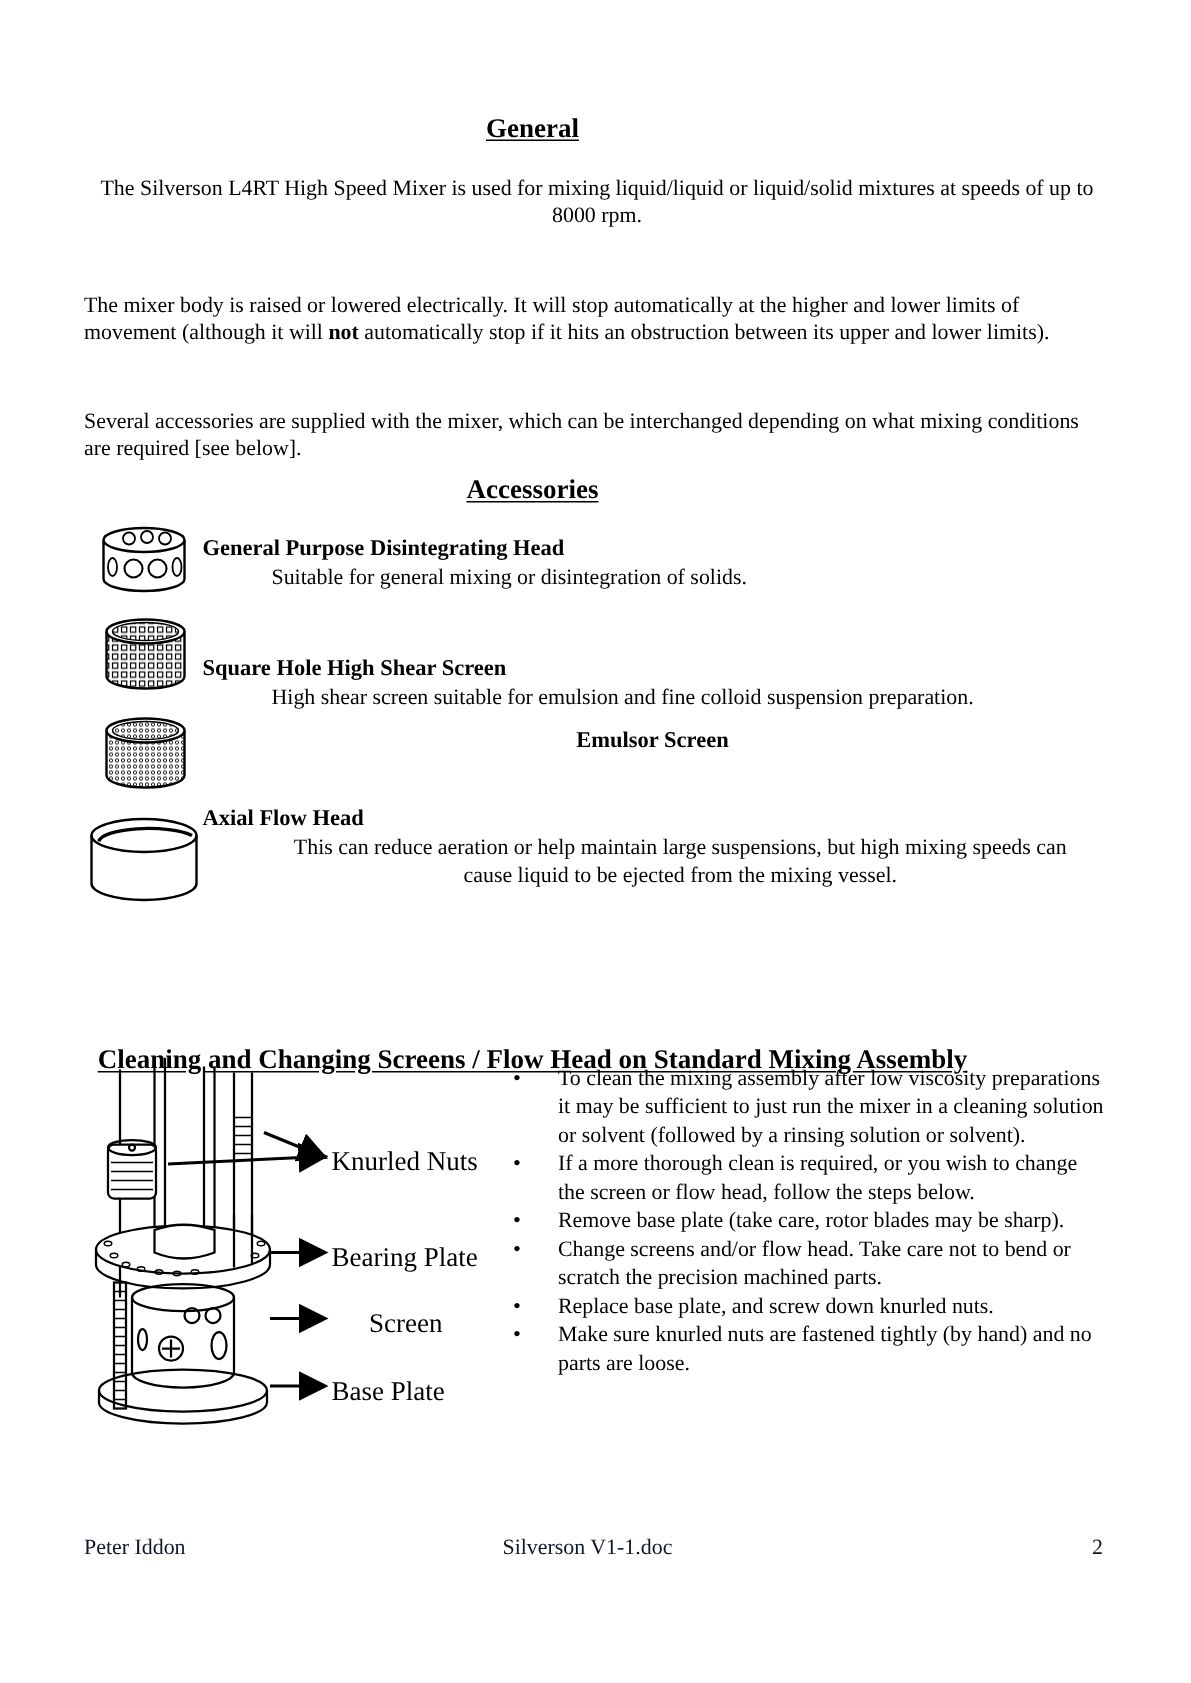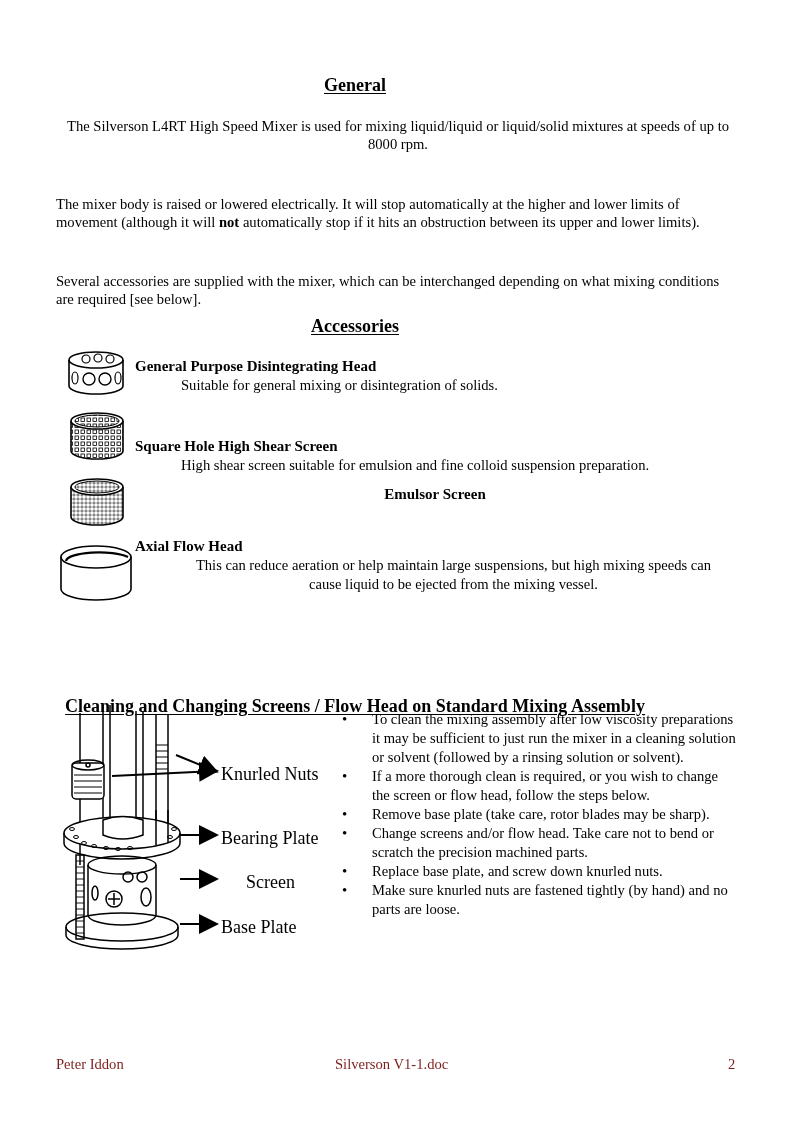--- a/index.html
+++ b/index.html
@@ -23,21 +23,21 @@
     .acc-icon { position: absolute; }
     ul.bullets {
       position: absolute; left: 338px; top: 710px; width: 400px;
       margin: 0; padding: 0; list-style: none; font-size: 14.6px; line-height: 19px;
     }
     ul.bullets li { position: relative; padding-left: 34px; }
     ul.bullets li::before {
       content: "\2022"; position: absolute; left: 4px; top: 0; font-size: 15px;
     }
     .label { position: absolute; font-size: 18px; }
-    .footer { position: absolute; top: 1056px; font-size: 14.6px; color: #7f1d1d; }
+    .footer { position: absolute; top: 1024px; font-size: 14.6px; color: #0f172a; }
   </style>
 </head>
 <body>
 
 <div class="heading" style="top:75px;">General</div>
 
 <div class="para" style="top:117px;text-align:center;">The Silverson L4RT High Speed Mixer is used for mixing liquid/liquid or liquid/solid mixtures at speeds of up to 8000 rpm.</div>
 
 <div class="para" style="top:171px;margin-top:24px;">
   <span>The mixer body is raised or lowered electrically.  It will stop automatically at the higher and lower limits of movement (although it will </span><b>not</b><span> automatically stop if it hits an obstruction between its upper and lower limits).</span>

